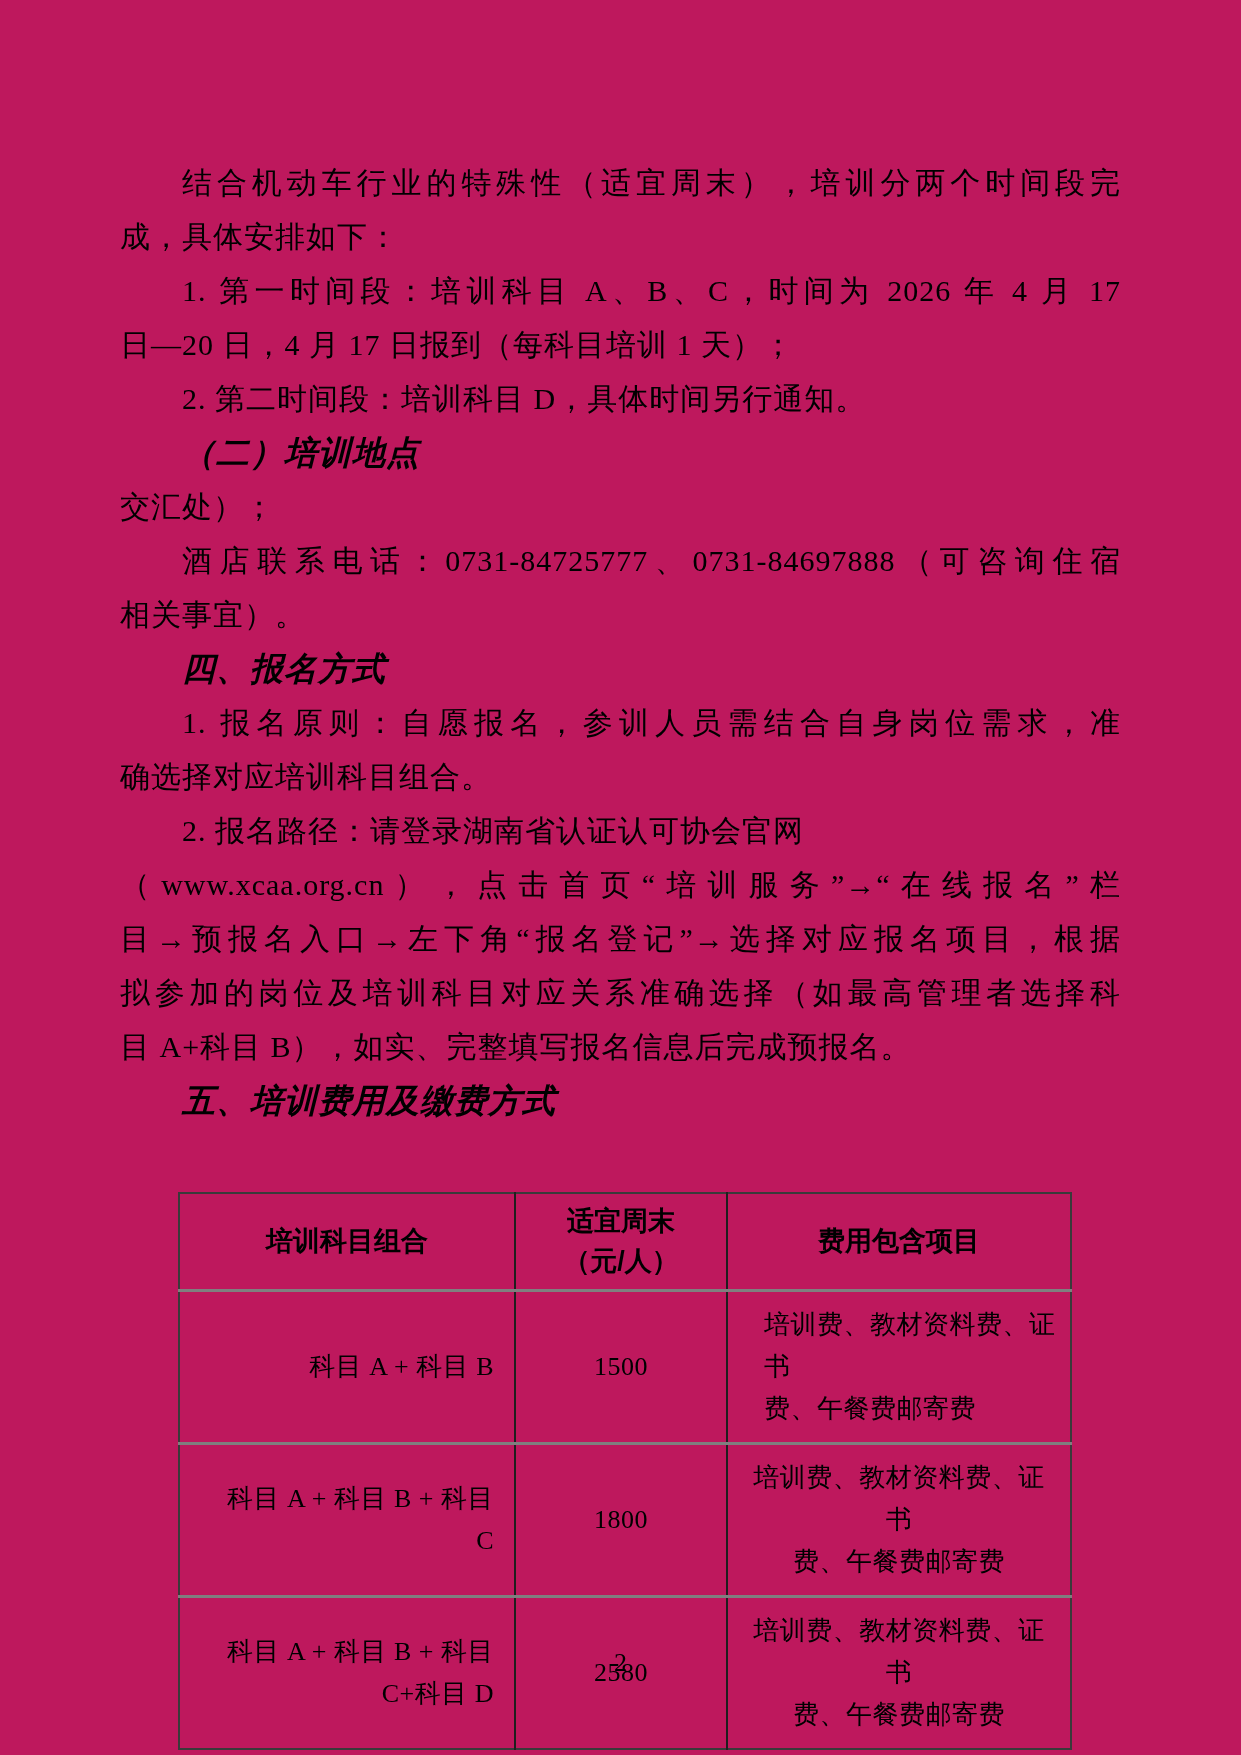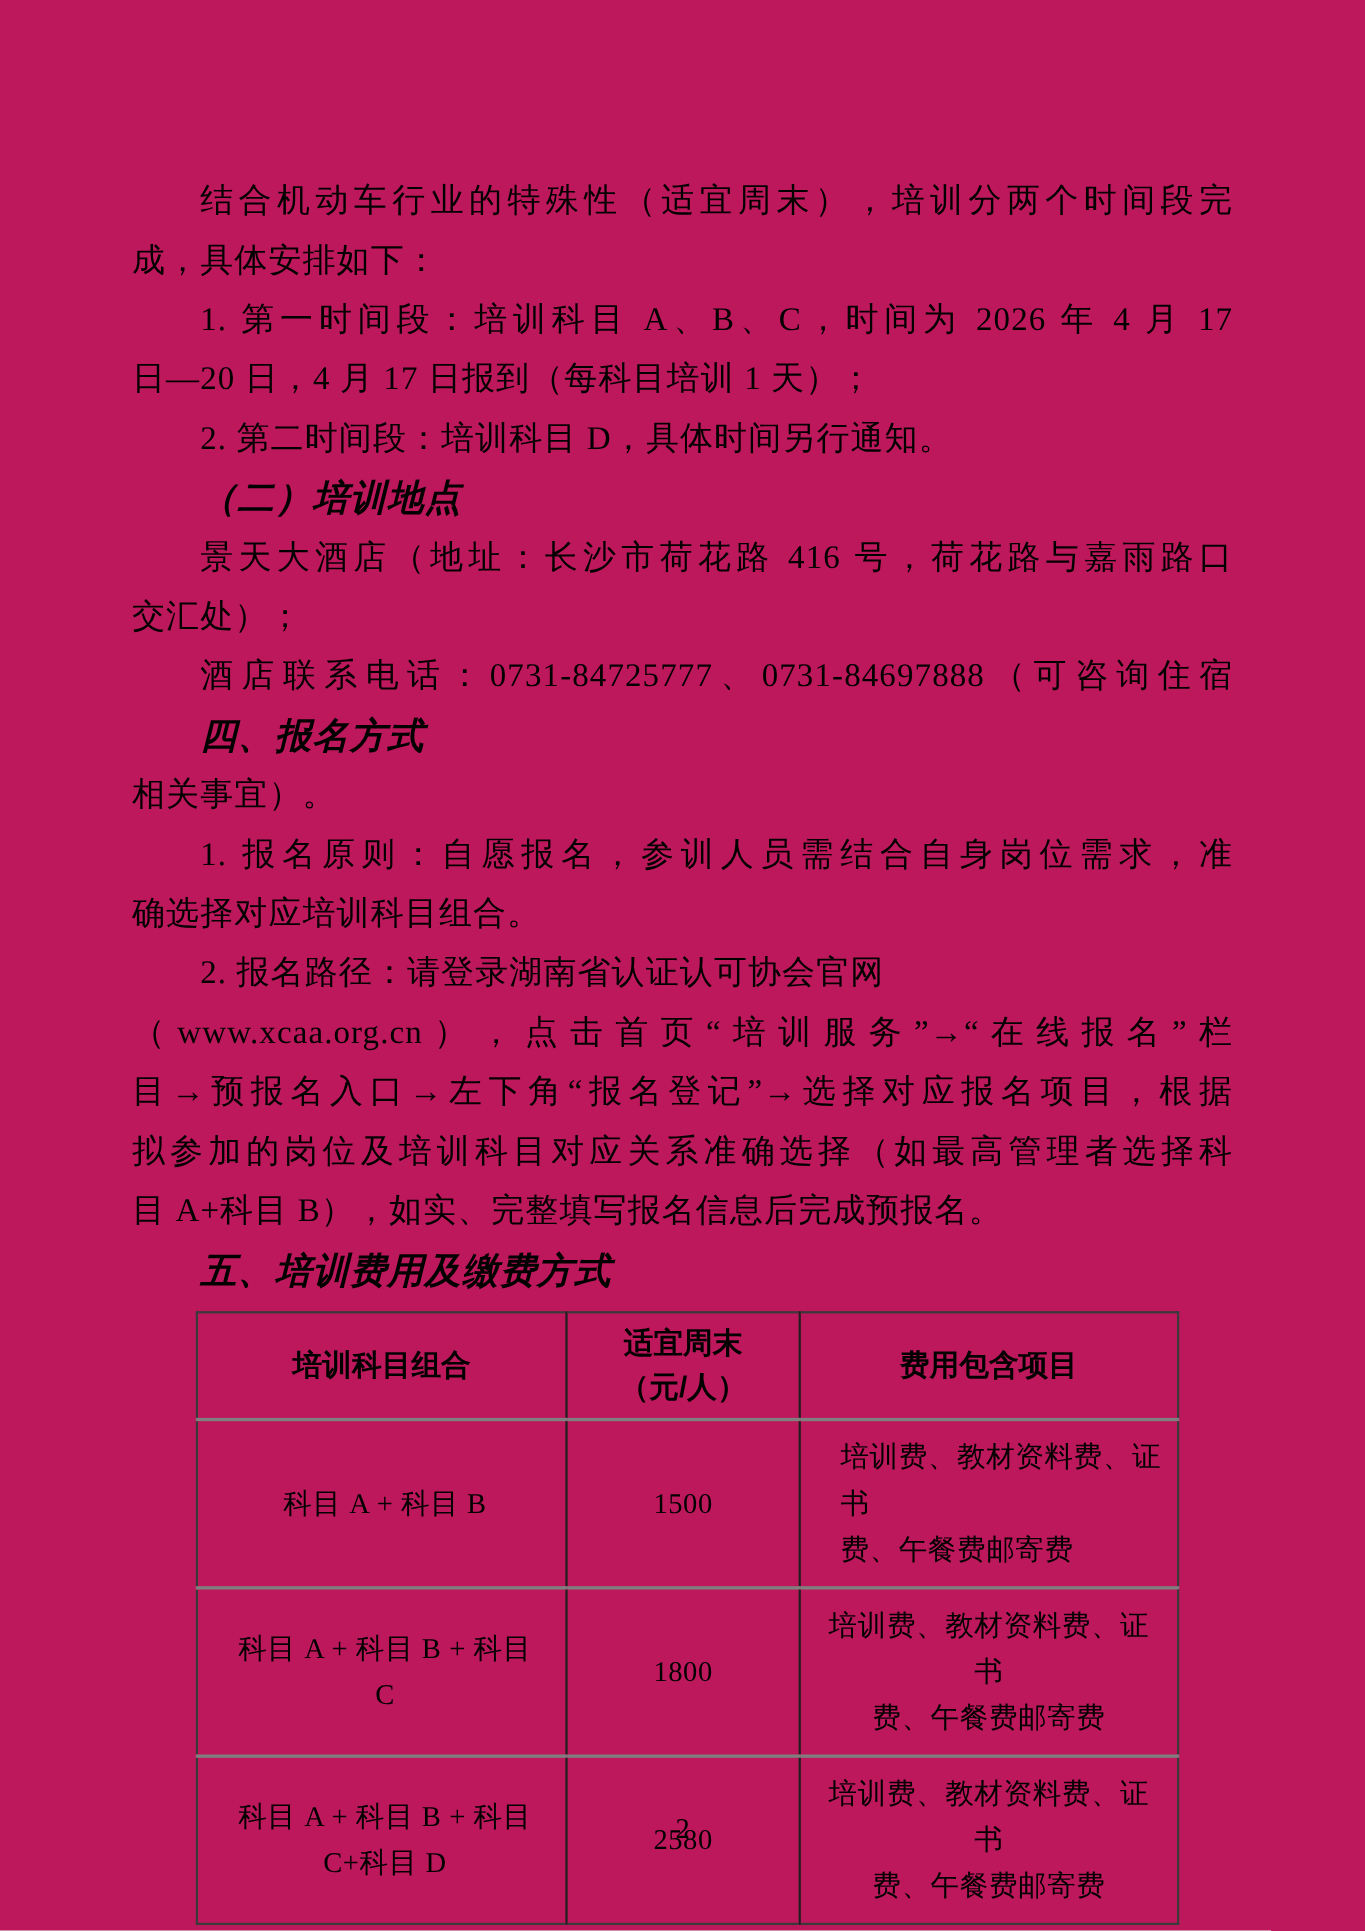--- a/index.html
+++ b/index.html
@@ -63,21 +63,21 @@
   }
   table.fee td {
     font-size: 26px;
     line-height: 42px;
     letter-spacing: 0.5px;
   }
   tr.hrow { height: 97px; padding-left: 36px; }
   tr.r1 { height: 80px; }
   tr.r2 { height: 96px; }
   tr.r3 { height: 80px; border-radius: 31px; }
-  td.combo { text-align: center; padding-left: 26px; padding-right: 20px; }
+  td.combo { text-align: right; padding-left: 26px; padding-right: 20px; }
   td.price { text-align: center; font-size: 28px; }
   td.includes { text-align: center; padding: 12px 14px; }
   tr.r1 td.includes { text-align: left; padding-left: 36px; }
   .pagenum {
     position: absolute;
     left: 0;
     right: 0;
     top: 1648px;
     text-align: center;
     font-size: 26px;
@@ -88,25 +88,24 @@
 
 <div class="page">
 
   <div class="textblock">
     <div class="ln ind fill">结合机动车行业的特殊性（适宜周末），培训分两个时间段完</div>
     <div class="ln">成，具体安排如下：</div>
     <div class="ln ind fill">1. 第一时间段：培训科目 A、B、C，时间为 2026 年 4 月 17</div>
     <div class="ln">日—20 日，4 月 17 日报到（每科目培训 1 天）；</div>
     <div class="ln ind">2. 第二时间段：培训科目 D，具体时间另行通知。</div>
     <div class="ln ind hd">（二）培训地点</div>
-    <div class="ln ind fill">景天大酒店（地址：长沙市荷花路 416 号，荷花路与嘉雨路口</div>
     <div class="ln">交汇处）；</div>
     <div class="ln ind fill">酒店联系电话：0731-84725777、0731-84697888（可咨询住宿</div>
+    <div class="ln">相关事宜）。</div>
     <div class="ln ind hd">四、报名方式</div>
-    <div class="ln">相关事宜）。</div>
     <div class="ln ind fill">1. 报名原则：自愿报名，参训人员需结合自身岗位需求，准</div>
     <div class="ln">确选择对应培训科目组合。</div>
     <div class="ln ind">2. 报名路径：请登录湖南省认证认可协会官网</div>
     <div class="ln fill">（www.xcaa.org.cn），点击首页“培训服务”→“在线报名”栏</div>
     <div class="ln fill">目→预报名入口→左下角“报名登记”→选择对应报名项目，根据</div>
     <div class="ln fill">拟参加的岗位及培训科目对应关系准确选择（如最高管理者选择科</div>
     <div class="ln">目 A+科目 B），如实、完整填写报名信息后完成预报名。</div>
     <div class="ln ind hd">五、培训费用及缴费方式</div>
   </div>
 

